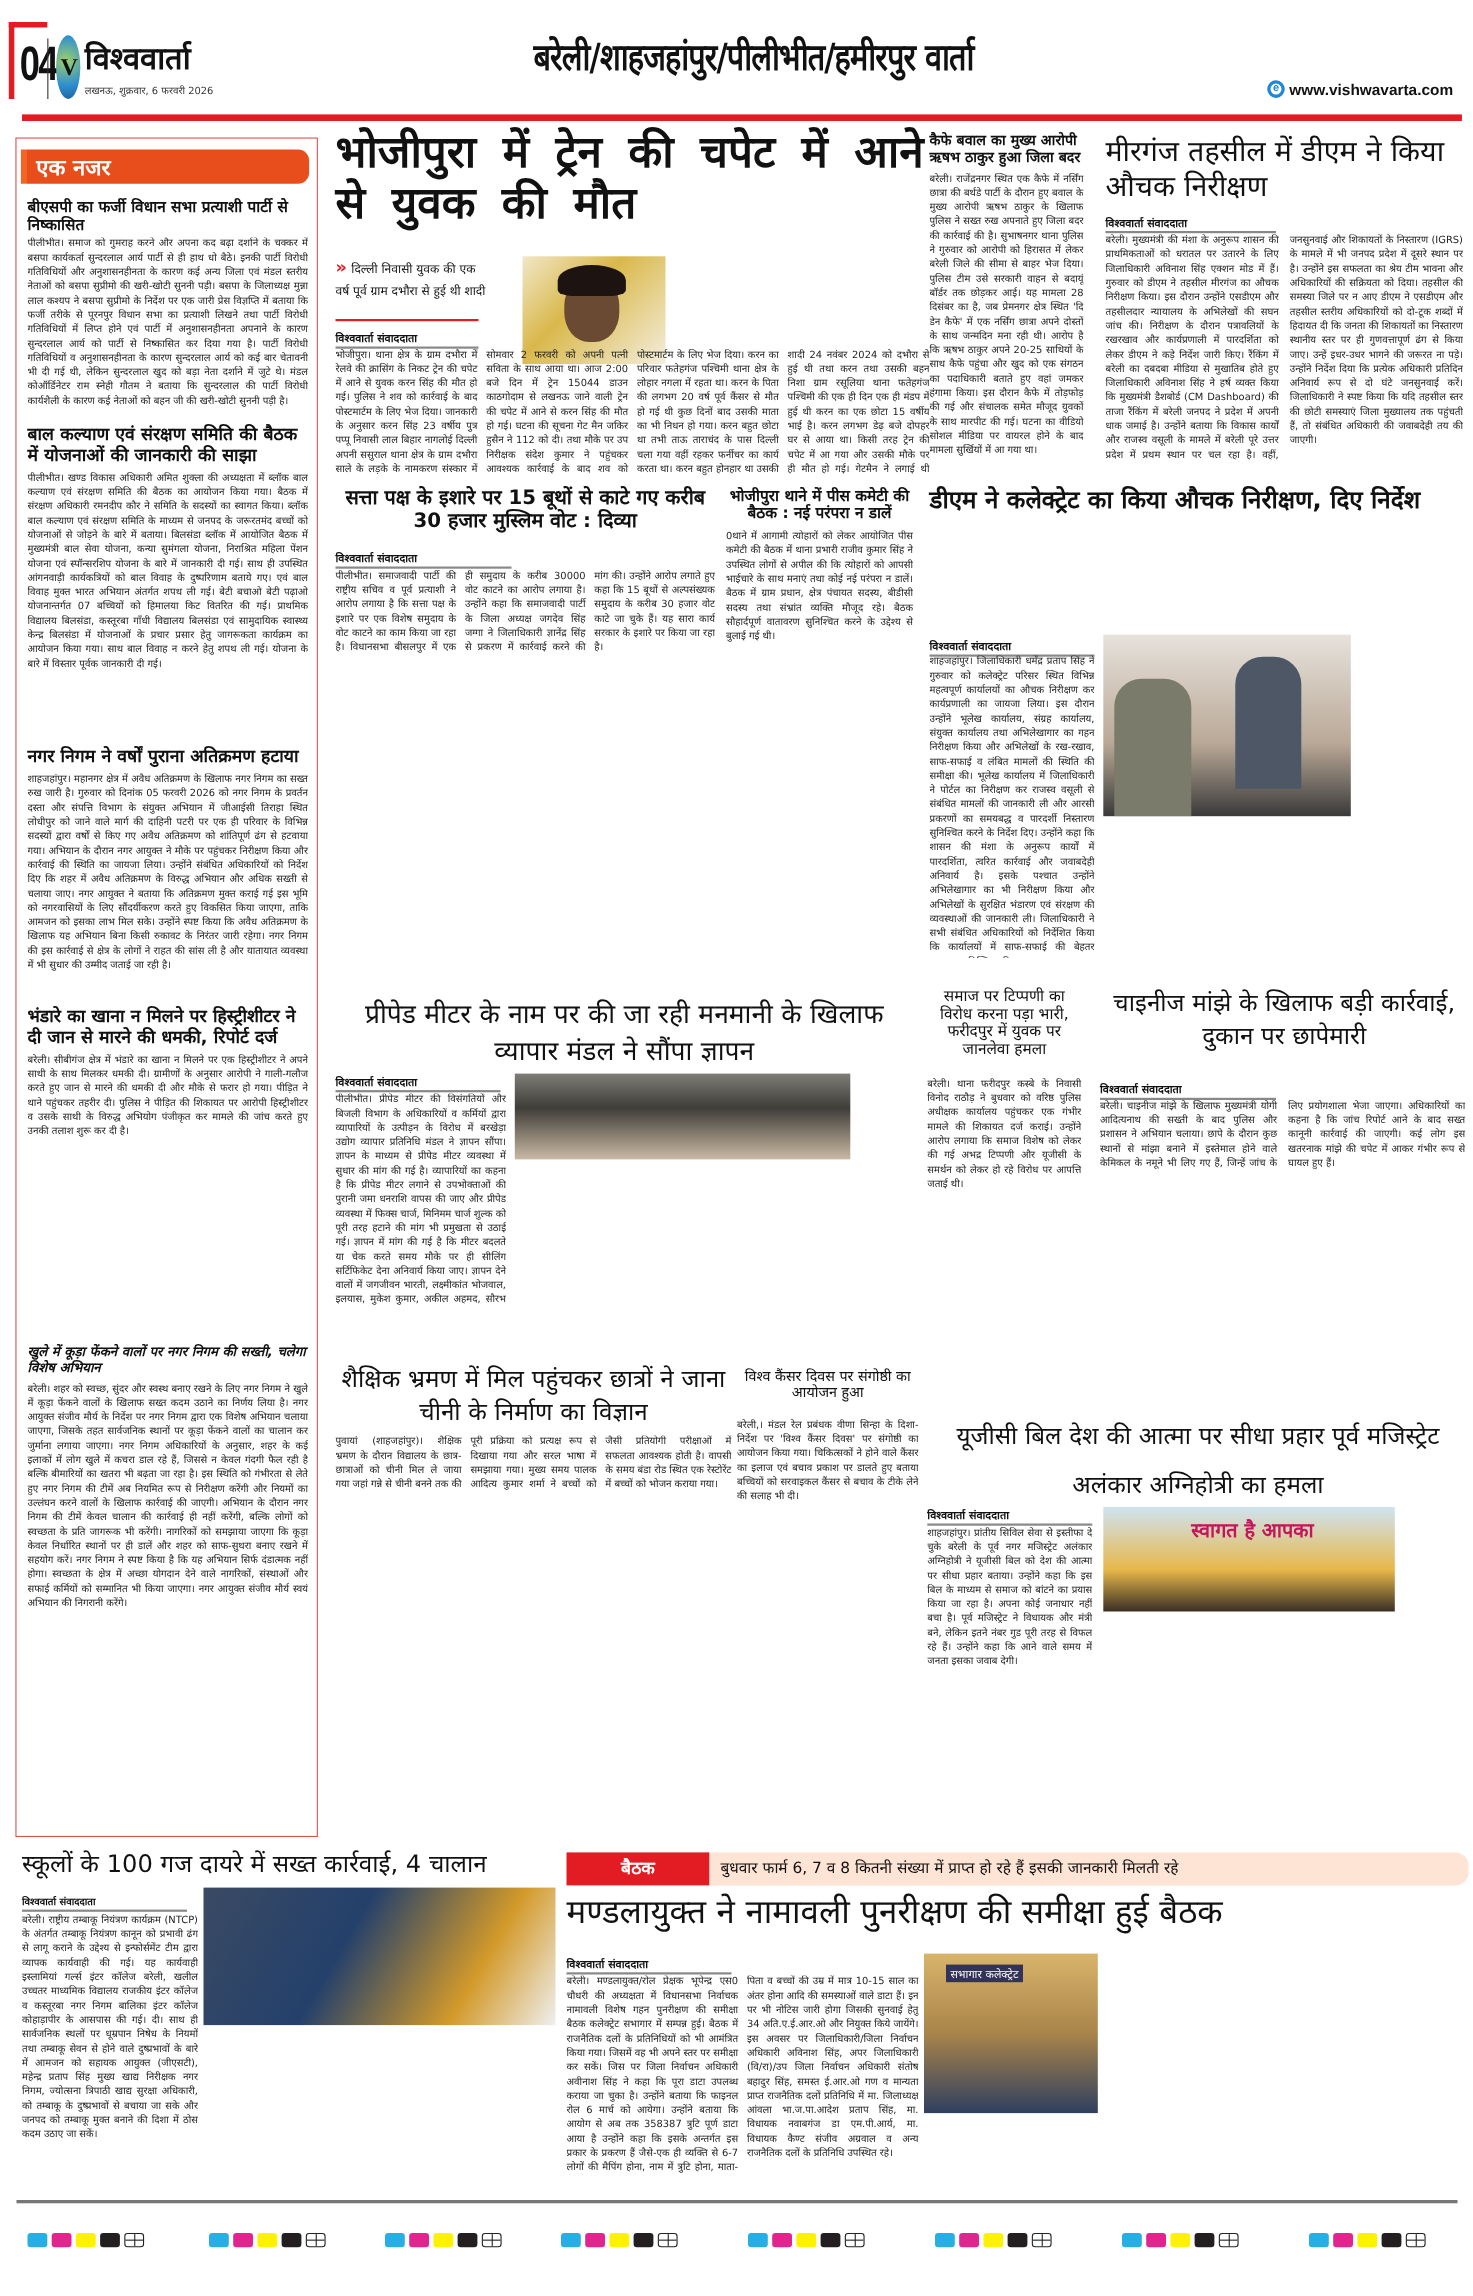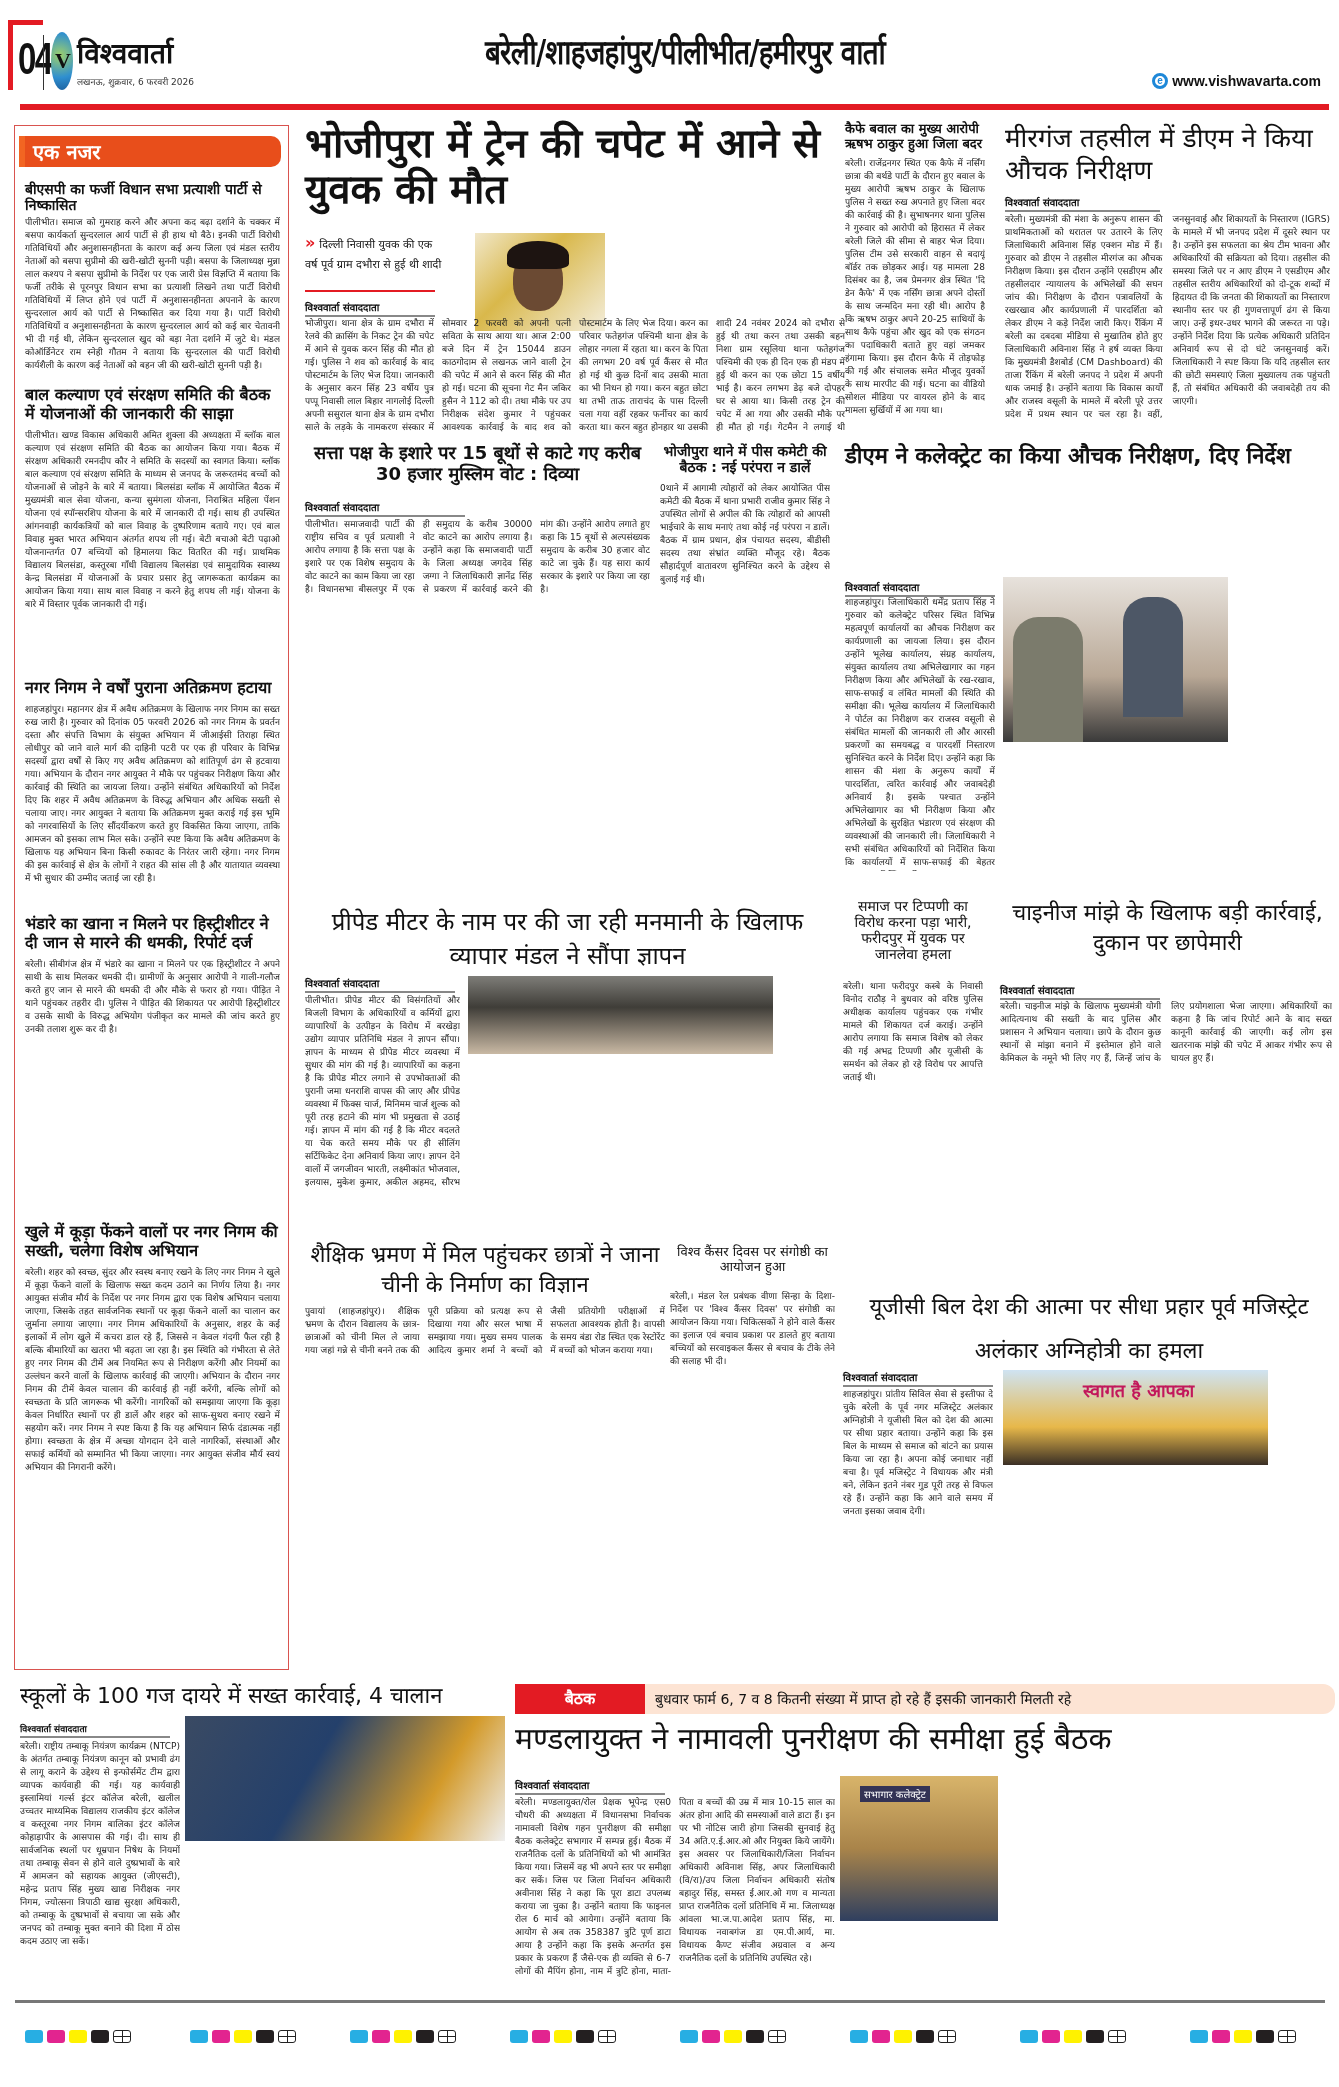--- a/index.html
+++ b/index.html
@@ -66,27 +66,27 @@
     </article>
     <article style="margin-top:18px;">
       <h3 class="hl" style="font-size:16px;margin-bottom:6px;">नगर निगम ने वर्षों पुराना अतिक्रमण हटाया</h3>
       <p class="body" style="height:206px;">शाहजहांपुर। महानगर क्षेत्र में अवैध अतिक्रमण के खिलाफ नगर निगम का सख्त रुख जारी है। गुरुवार को दिनांक 05 फरवरी 2026 को नगर निगम के प्रवर्तन दस्ता और संपत्ति विभाग के संयुक्त अभियान में जीआईसी तिराहा स्थित लोधीपुर को जाने वाले मार्ग की दाहिनी पटरी पर एक ही परिवार के विभिन्न सदस्यों द्वारा वर्षों से किए गए अवैध अतिक्रमण को शांतिपूर्ण ढंग से हटवाया गया। अभियान के दौरान नगर आयुक्त ने मौके पर पहुंचकर निरीक्षण किया और कार्रवाई की स्थिति का जायजा लिया। उन्होंने संबंधित अधिकारियों को निर्देश दिए कि शहर में अवैध अतिक्रमण के विरुद्ध अभियान और अधिक सख्ती से चलाया जाए। नगर आयुक्त ने बताया कि अतिक्रमण मुक्त कराई गई इस भूमि को नगरवासियों के लिए सौंदर्यीकरण करते हुए विकसित किया जाएगा, ताकि आमजन को इसका लाभ मिल सके। उन्होंने स्पष्ट किया कि अवैध अतिक्रमण के खिलाफ यह अभियान बिना किसी रुकावट के निरंतर जारी रहेगा। नगर निगम की इस कार्रवाई से क्षेत्र के लोगों ने राहत की सांस ली है और यातायात व्यवस्था में भी सुधार की उम्मीद जताई जा रही है।</p>
     </article>
     <article style="margin-top:6px;">
       <h3 class="hl" style="font-size:16px;margin-bottom:6px;">भंडारे का खाना न मिलने पर हिस्ट्रीशीटर ने दी जान से मारने की धमकी, रिपोर्ट दर्ज</h3>
       <p class="body" style="height:255px;">बरेली। सीबीगंज क्षेत्र में भंडारे का खाना न मिलने पर एक हिस्ट्रीशीटर ने अपने साथी के साथ मिलकर धमकी दी। ग्रामीणों के अनुसार आरोपी ने गाली-गलौज करते हुए जान से मारने की धमकी दी और मौके से फरार हो गया। पीड़ित ने थाने पहुंचकर तहरीर दी। पुलिस ने पीड़ित की शिकायत पर आरोपी हिस्ट्रीशीटर व उसके साथी के विरुद्ध अभियोग पंजीकृत कर मामले की जांच करते हुए उनकी तलाश शुरू कर दी है।</p>
     </article>
     <article style="margin-top:10px;">
-      <h3 class="hl" style="font-size:16px;margin-bottom:6px;">खुले में कूड़ा फेंकने वालों पर नगर निगम की सख्ती, चलेगा विशेष अभियान</h3>
+      <h3 class="hl" style="font-size:12px;margin-bottom:6px;font-style:italic;">खुले में कूड़ा फेंकने वालों पर नगर निगम की सख्ती, चलेगा विशेष अभियान</h3>
       <p class="body" style="height:300px;">बरेली। शहर को स्वच्छ, सुंदर और स्वस्थ बनाए रखने के लिए नगर निगम ने खुले में कूड़ा फेंकने वालों के खिलाफ सख्त कदम उठाने का निर्णय लिया है। नगर आयुक्त संजीव मौर्य के निर्देश पर नगर निगम द्वारा एक विशेष अभियान चलाया जाएगा, जिसके तहत सार्वजनिक स्थानों पर कूड़ा फेंकने वालों का चालान कर जुर्माना लगाया जाएगा। नगर निगम अधिकारियों के अनुसार, शहर के कई इलाकों में लोग खुले में कचरा डाल रहे हैं, जिससे न केवल गंदगी फैल रही है बल्कि बीमारियों का खतरा भी बढ़ता जा रहा है। इस स्थिति को गंभीरता से लेते हुए नगर निगम की टीमें अब नियमित रूप से निरीक्षण करेंगी और नियमों का उल्लंघन करने वालों के खिलाफ कार्रवाई की जाएगी। अभियान के दौरान नगर निगम की टीमें केवल चालान की कार्रवाई ही नहीं करेंगी, बल्कि लोगों को स्वच्छता के प्रति जागरूक भी करेंगी। नागरिकों को समझाया जाएगा कि कूड़ा केवल निर्धारित स्थानों पर ही डालें और शहर को साफ-सुथरा बनाए रखने में सहयोग करें। नगर निगम ने स्पष्ट किया है कि यह अभियान सिर्फ दंडात्मक नहीं होगा। स्वच्छता के क्षेत्र में अच्छा योगदान देने वाले नागरिकों, संस्थाओं और सफाई कर्मियों को सम्मानित भी किया जाएगा। नगर आयुक्त संजीव मौर्य स्वयं अभियान की निगरानी करेंगे।</p>
     </article>
   </div>
 </section>
 
-<h1 class="hl abs" style="left:305px;top:120px;width:540px;font-size:40px;line-height:46px;">भोजीपुरा में ट्रेन की चपेट में आने से युवक की मौत</h1>
+<h1 class="hl abs" style="left:305px;top:120px;width:540px;font-size:40px;line-height:46px;font-family:Liberation Mono, monospace;">भोजीपुरा में ट्रेन की चपेट में आने से युवक की मौत</h1>
 <div class="abs" style="left:305px;top:233px;width:140px;">
   <span style="color:#e31b23;font-weight:bold;font-size:16px;float:left;margin-right:4px;">»</span>
   <span style="font-size:11px;line-height:16px;">दिल्ली निवासी युवक की एक वर्ष पूर्व ग्राम दभौरा से हुई थी शादी</span>
 </div>
 <div class="abs" style="left:305px;top:290px;width:130px;border-top:2px solid #e31b23;"></div>
 <div class="abs byline" style="left:305px;top:300px;width:130px;">विश्ववार्ता संवाददाता</div>
 <div class="photo" style="left:475px;top:233px;width:130px;height:98px;background:linear-gradient(135deg,#f1e7c9,#d9b84b 40%,#f4eedc);">
   <div style="position:absolute;left:38px;top:18px;width:50px;height:60px;border-radius:45%;background:#6b4a33;"></div>
   <div style="position:absolute;left:32px;top:8px;width:62px;height:28px;border-radius:50% 50% 20% 20%;background:#1d1411;"></div>
 </div>

